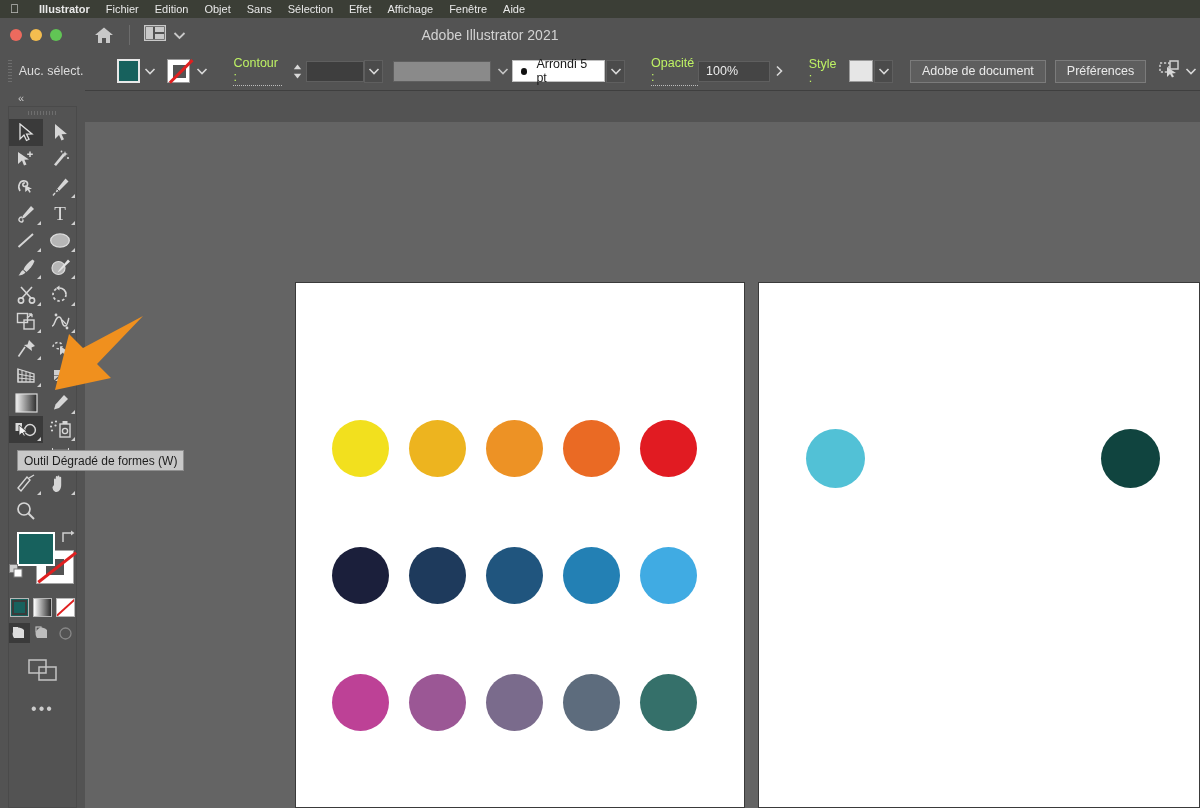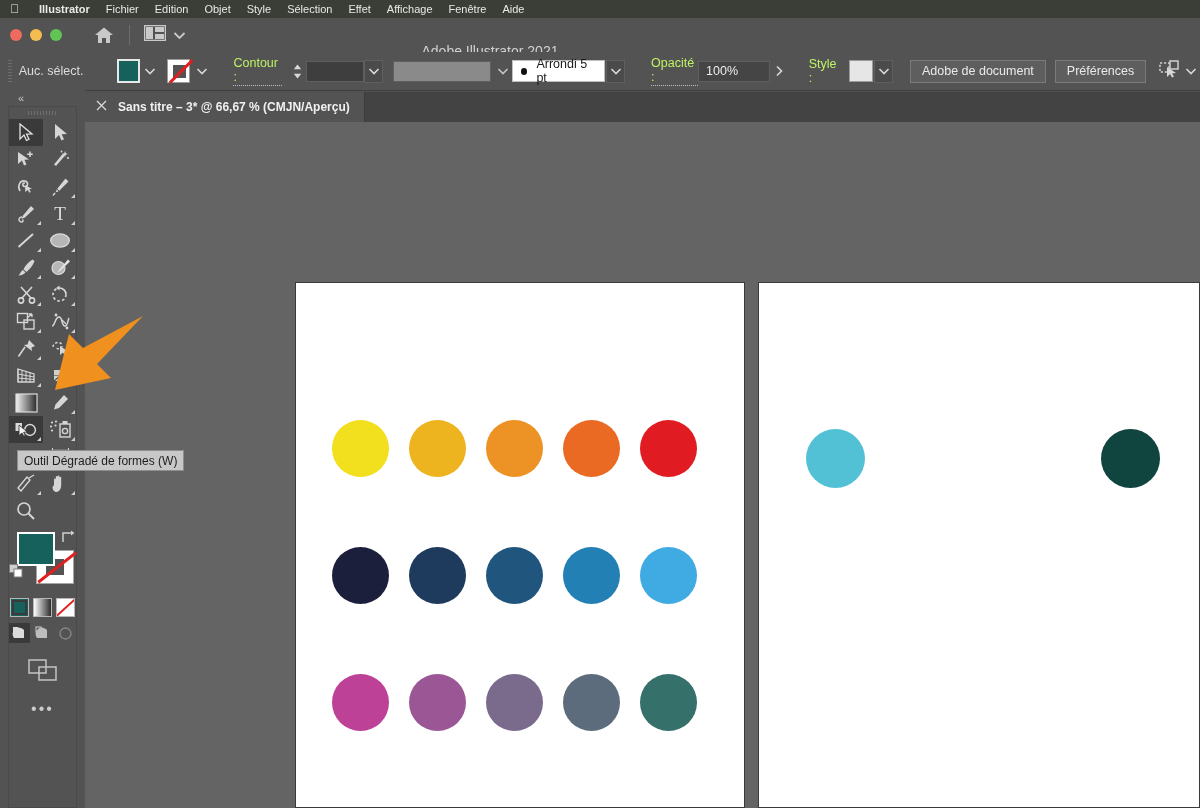--- a/index.html
+++ b/index.html
@@ -29,21 +29,21 @@
     position: absolute; left: 0; top: 18px; width: 1200px; height: 34px;
     background: #535353;
     display: flex; align-items: center;
   }
   .lights { display: flex; align-items: center; gap: 8px; padding-left: 10px; }
   .light { width: 12px; height: 12px; border-radius: 50%; }
   .home-btn { margin-left: 29px; width: 26px; height: 26px; display: flex; align-items: center; justify-content: center; }
   .divider-v { width: 1px; height: 20px; background: #6c6c6c; margin-left: 12px; }
   .layout-btn { margin-left: 14px; display: flex; align-items: center; gap: 7px; }
   .apptitle {
-    position: absolute; left: 0; top: 16px; width: 980px; height: 34px;
+    position: absolute; left: 0; top: 0; width: 980px; height: 34px;
     display: flex; align-items: center; justify-content: center;
     font-size: 14px; color: #d2d2d2; pointer-events: none;
   }
 
   
   .controlbar {
     position: absolute; left: 0; top: 52px; width: 1200px; height: 39px;
     background: #535353;
     display: flex; align-items: center;
     border-bottom: 1px solid #3f3f3f;
@@ -155,21 +155,21 @@
 <body>
 
 <div class="app">
 
   <div class="macbar">
     <span class="apple"></span>
     <span class="mi app-name">Illustrator</span>
     <span class="mi">Fichier</span>
     <span class="mi">Edition</span>
     <span class="mi">Objet</span>
-    <span class="mi">Style</span>
+    <span class="mi">Sans</span>
     <span class="mi">Sélection</span>
     <span class="mi">Effet</span>
     <span class="mi">Affichage</span>
     <span class="mi">Fenêtre</span>
     <span class="mi">Aide</span>
   </div>
 
   <div class="titlebar">
     <div class="lights">
       <span class="light" style="background:#ed6a5e"></span>
@@ -279,30 +279,20 @@
         <path d="M8 7 L8 17 L11 14 L13 17.5 L15 16.5 L13 13.5 L17 13 Z" fill="#d7d7d7"></path>
       </svg>
     </div>
     <div class="caret-btn">
       <svg width="12" height="8" viewBox="0 0 12 8">
           <path d="M1.5 2 L6 6.5 L10.5 2" fill="none" stroke="#d8d8d8" stroke-width="1.6"></path>
         </svg>
     </div>
   </div>
 
-  <div class="tabbar">
-    <div class="doctab">
-      <span>
-        <svg width="11" height="11" viewBox="0 0 11 11">
-            <path d="M1 1 L10 10 M10 1 L1 10" stroke="#d9d9d9" stroke-width="1.3" fill="none"></path>
-          </svg>
-      </span>
-      <span>Sans titre – 3* @ 66,67 % (CMJN/Aperçu)</span>
-    </div>
-  </div>
 
   <div class="canvas">
 
     <div class="artboard" style="left:210px;top:160px;width:450px;height:526px"></div>
 
     <div class="artboard" style="left:673px;top:160px;width:442px;height:526px"></div>
 
     <div class="circle" style="left:247px;top:298px;width:57px;height:57px;background:#f2e01e"></div>
     <div class="circle" style="left:324px;top:298px;width:57px;height:57px;background:#edb41f"></div>
     <div class="circle" style="left:401px;top:298px;width:57px;height:57px;background:#ed9225"></div>

